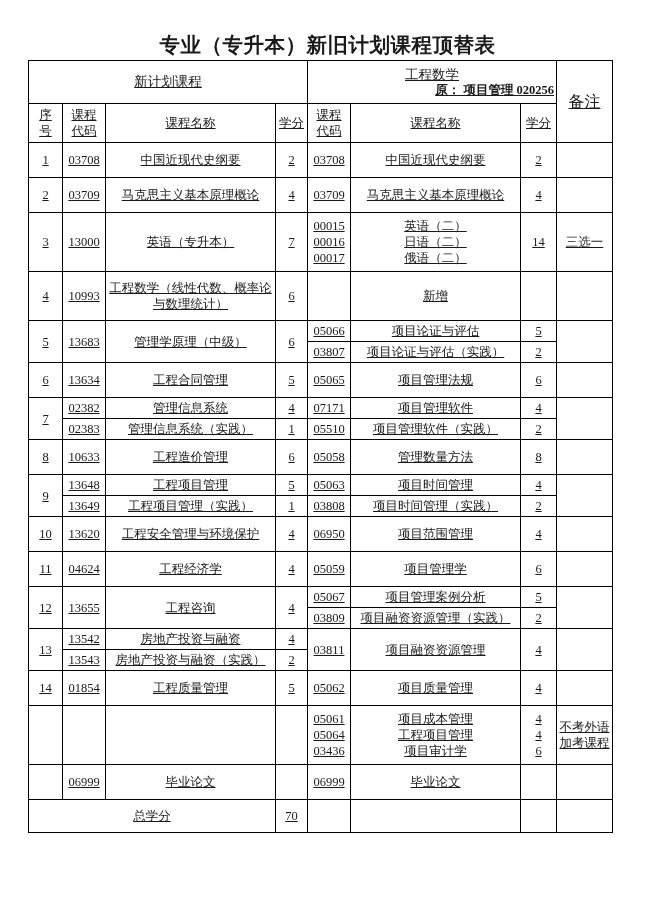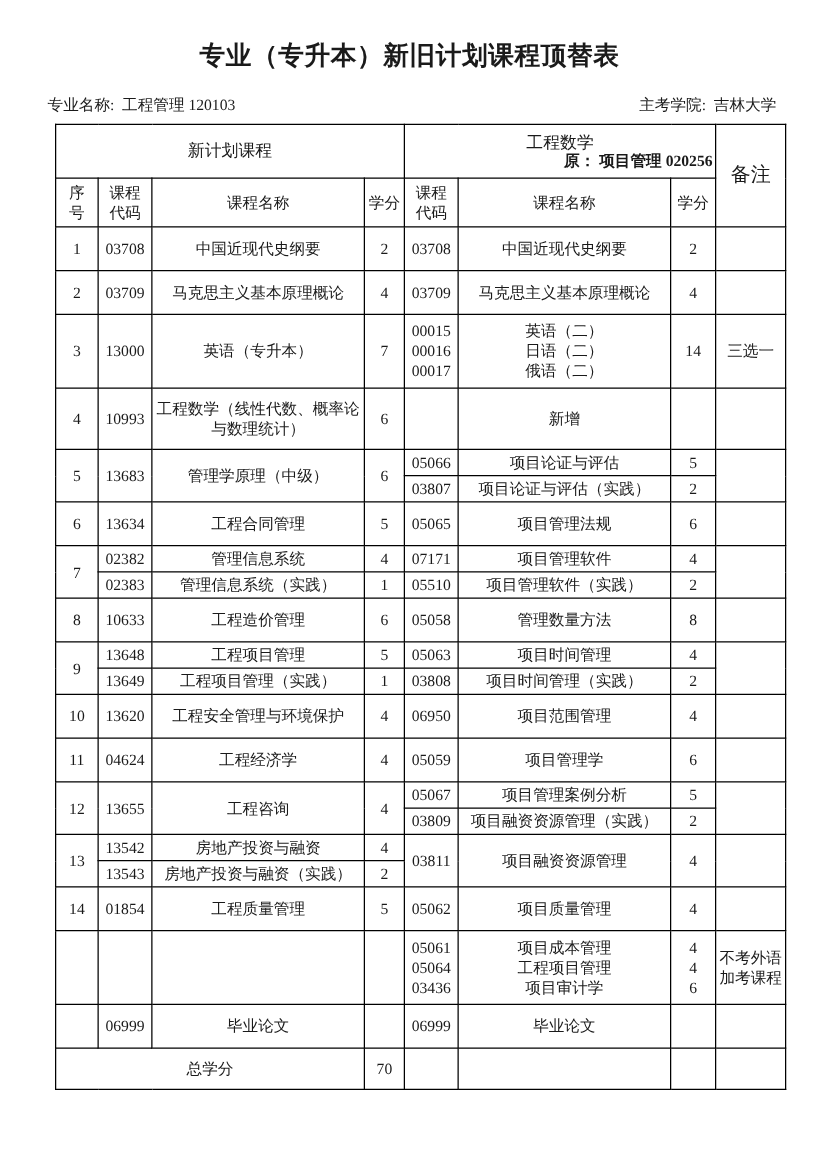--- a/index.html
+++ b/index.html
@@ -44,24 +44,25 @@
     font-family: "Liberation Serif", "DejaVu Serif", serif;
   }
   .meta-item {
     white-space: nowrap;
   }
   .meta-label { }
   .meta-value { margin-left: 3px; }
 
   table.plan {
     border-collapse: collapse;
-    margin-left: 44px;
+    margin-left: 28px;
     width: 584px;
     table-layout: fixed;
     font-size: 12.5px;
+    text-decoration: underline;
   }
   table.plan td, table.plan th {
     border: 1px solid #000000;
     text-align: center;
     vertical-align: middle;
     padding: 2px 2px;
     line-height: 15px;
     font-weight: normal;
     word-break: break-all;
   }
@@ -99,30 +100,20 @@
 </style>
 </head>
 <body>
 
 <div class="page">
 
   <div class="title-block">
     <div class="title-line second">专业（专升本）新旧计划课程顶替表</div>
   </div>
 
-  <div class="meta-row">
-    <div class="meta-item">
-      <span class="meta-label">专业名称:</span>
-      <span class="meta-value">工程管理 120103</span>
-    </div>
-    <div class="meta-item">
-      <span class="meta-label">主考学院:</span>
-      <span class="meta-value">吉林大学</span>
-    </div>
-  </div>
 
   <table class="plan">
     <colgroup>
       <col style="width:34px">
       <col style="width:43px">
       <col style="width:170px">
       <col style="width:32px">
       <col style="width:43px">
       <col style="width:170px">
       <col style="width:36px">

